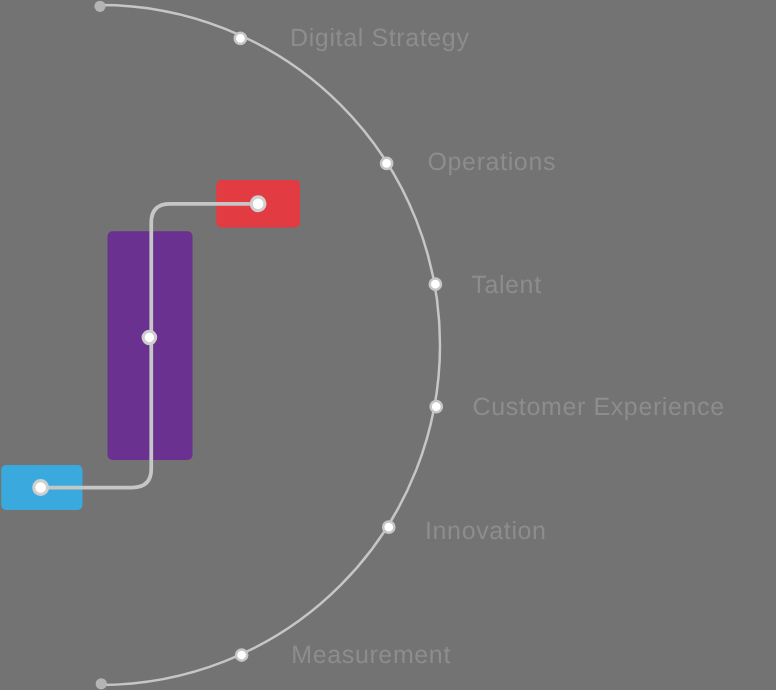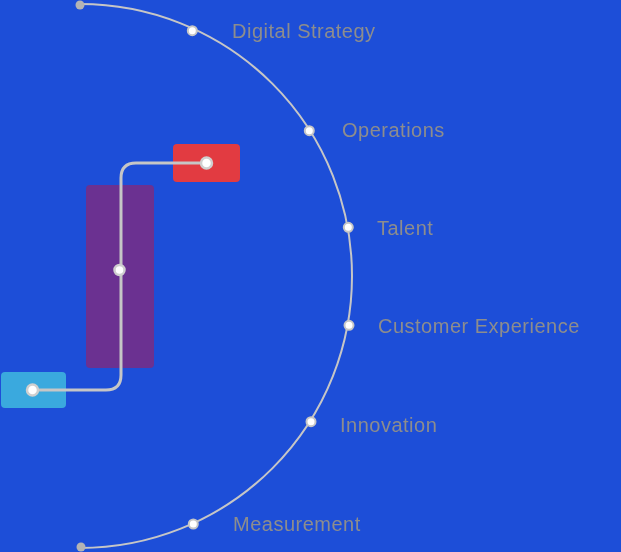--- a/index.html
+++ b/index.html
@@ -4,21 +4,21 @@
 <style>
   html, body {
     margin: 0;
     padding: 0;
     background: #ffffff;
   }
   .stage {
     position: relative;
     width: 621px;
     height: 552px;
-    background: #1d4ed8;
+    background: #737373;
     overflow: hidden;
   }
   svg text {
     font-family: "Liberation Sans", sans-serif;
     font-size: 20px;
     letter-spacing: 0.5px;
   }
 </style>
 </head>
 <body>

